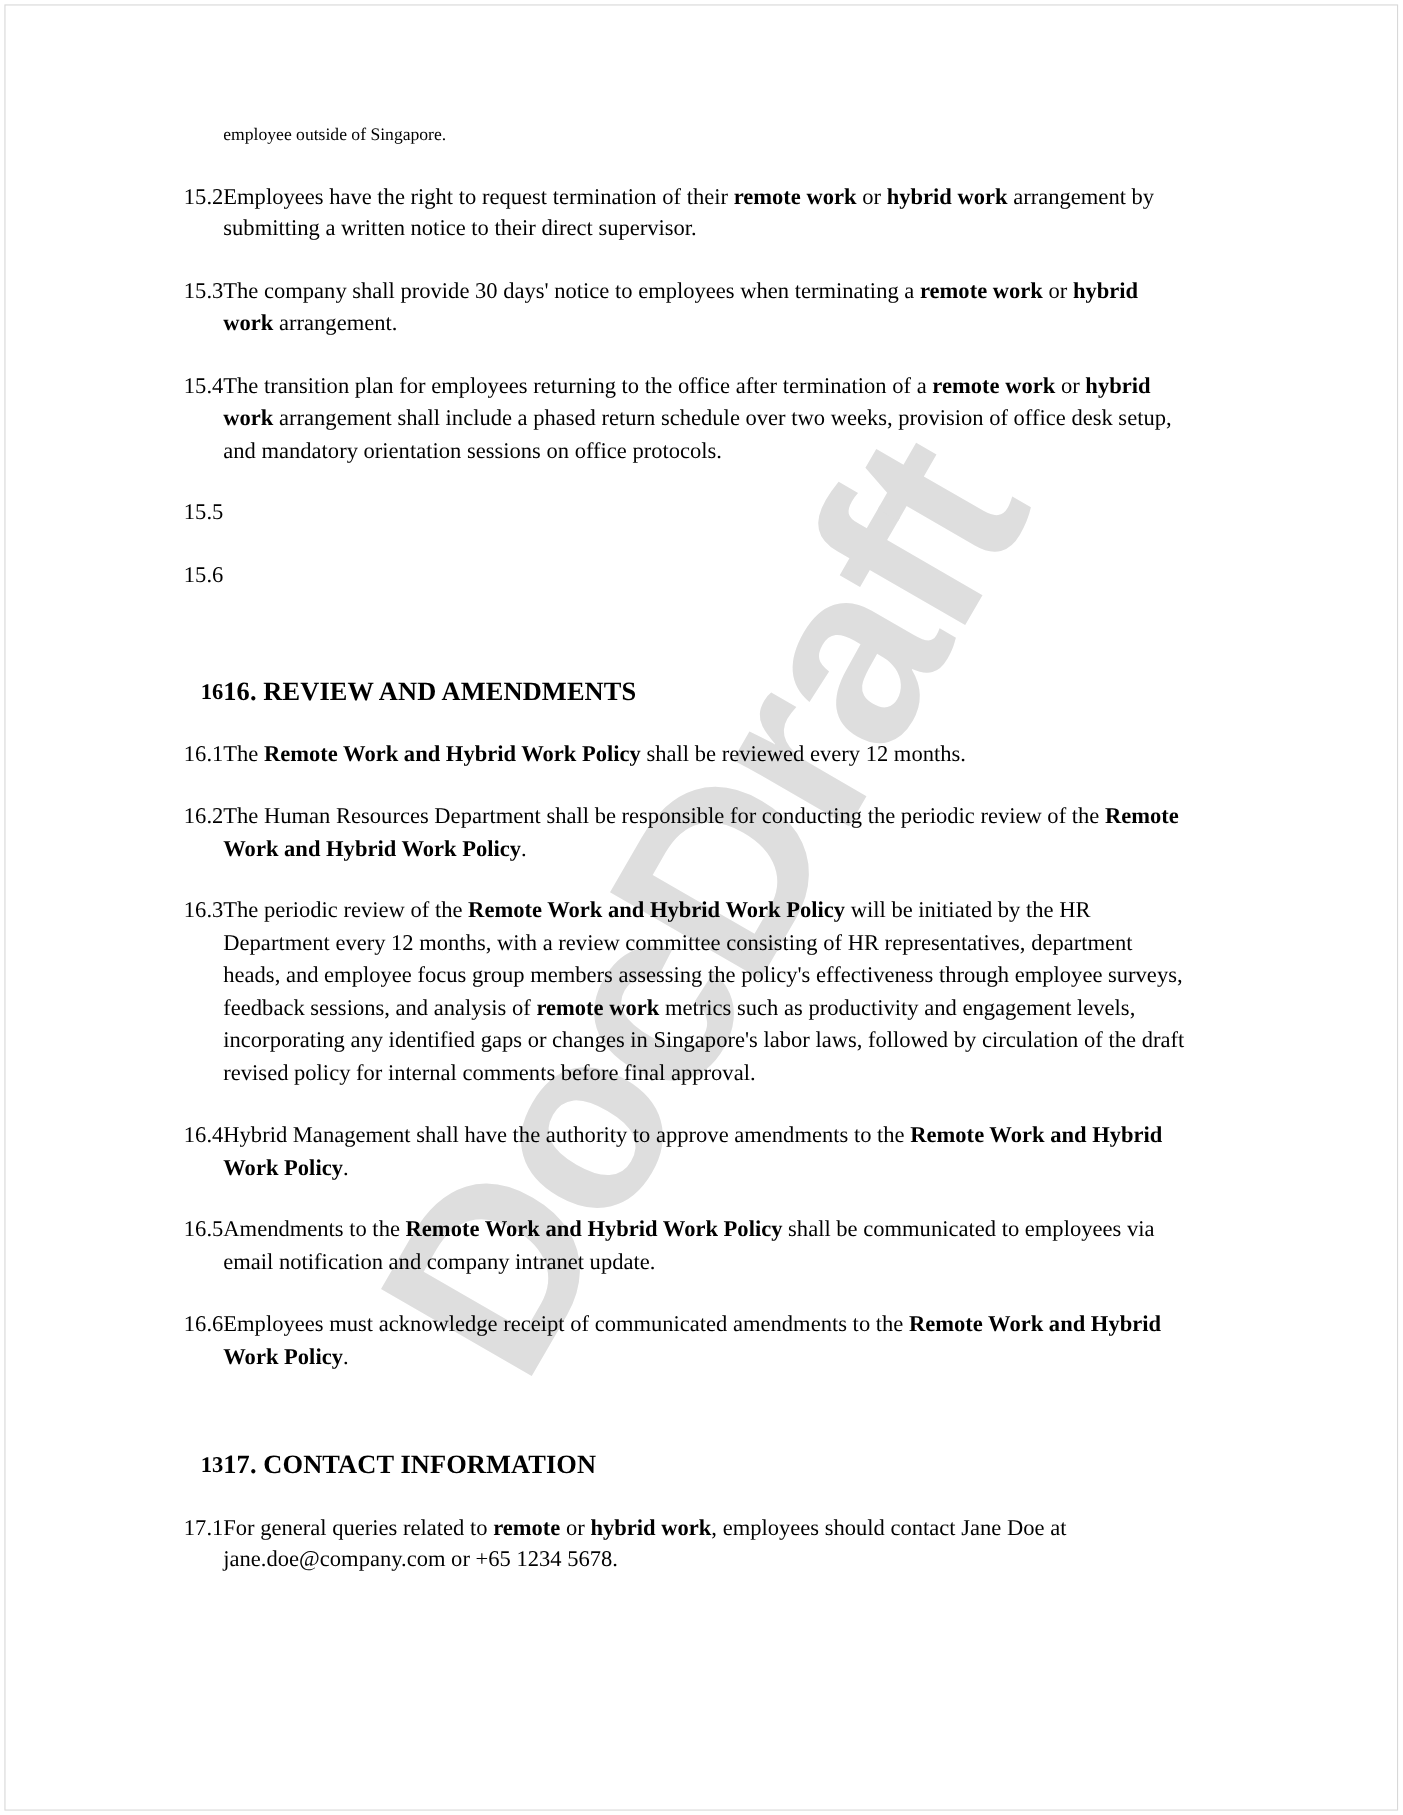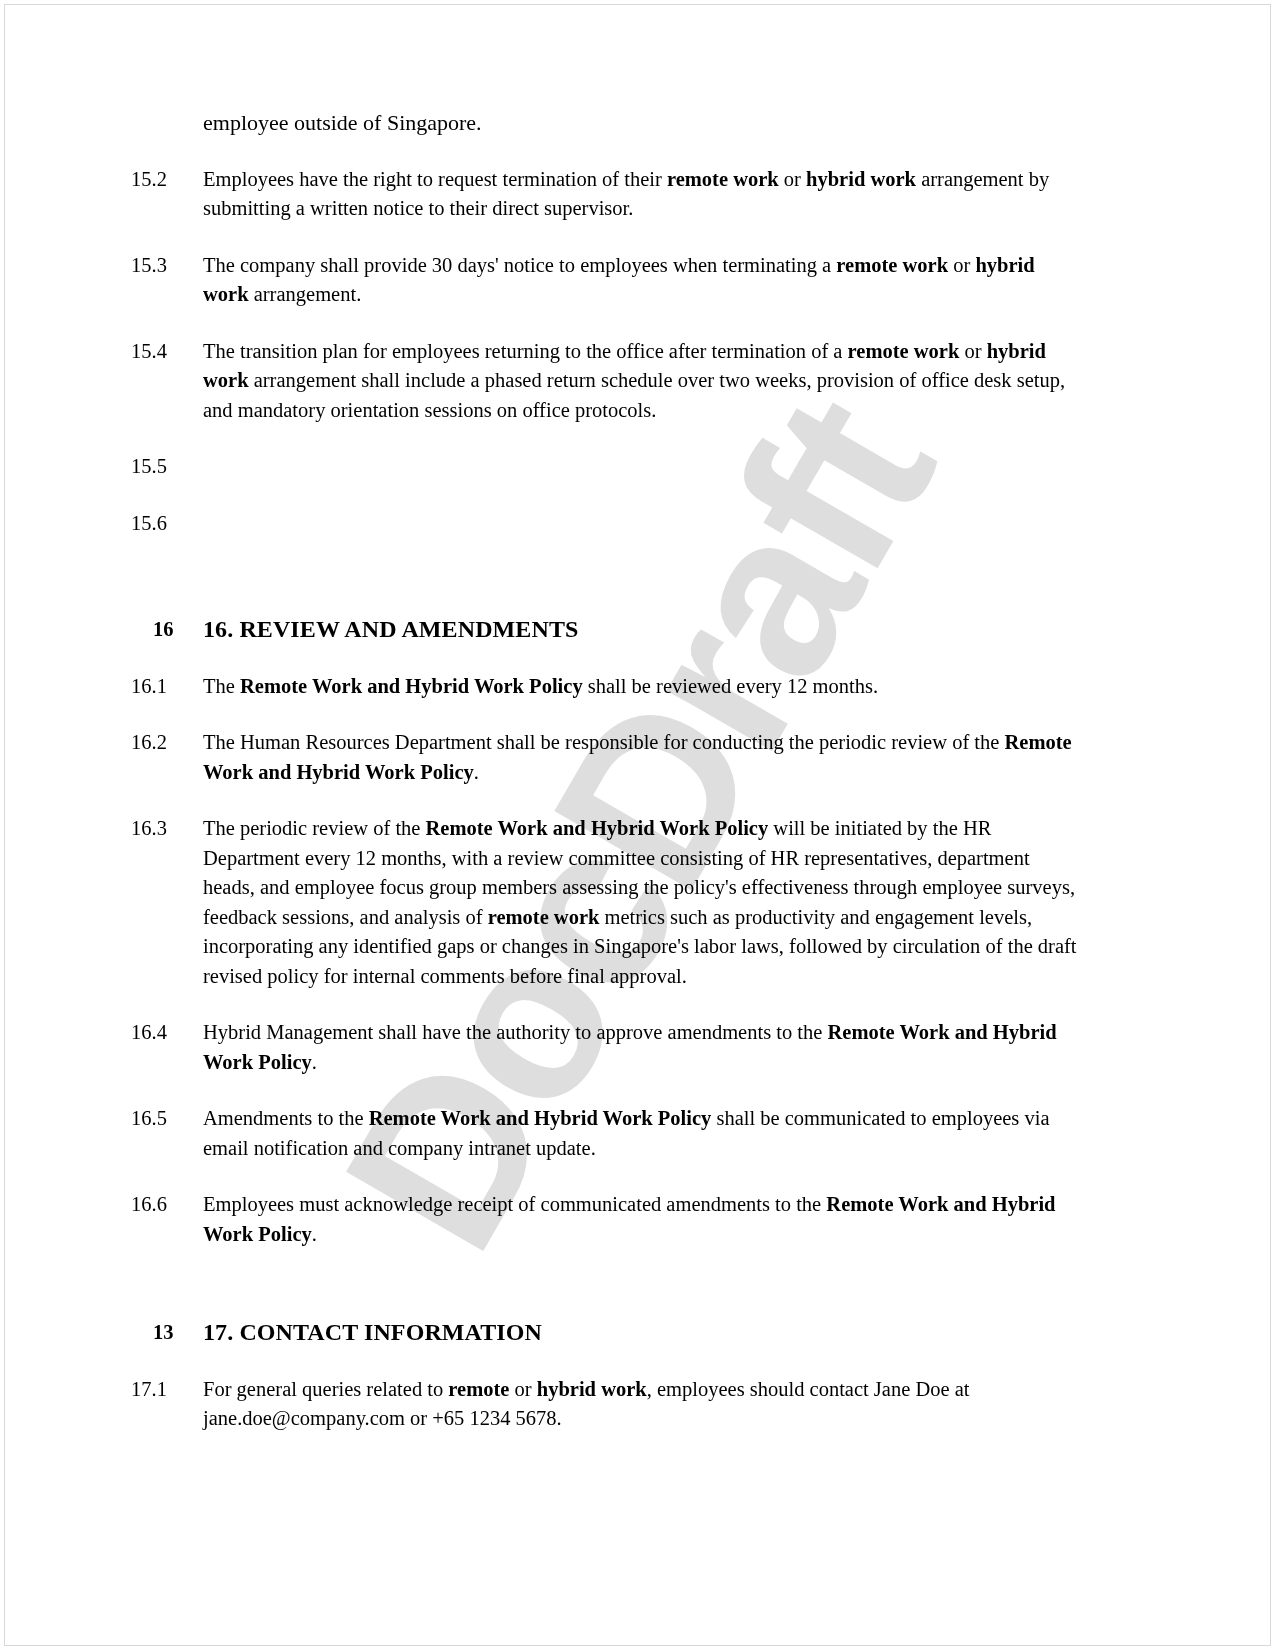--- a/index.html
+++ b/index.html
@@ -67,39 +67,39 @@
   
   .clause {
     position: relative;
     display: flex;
     align-items: flex-start;
     margin: 0 0 27px 0;
   }
   .clause-num {
     width: 72px;
     flex: 0 0 72px;
-    text-align: left;
+    text-align: right;
     font-size: 20.5px;
     line-height: 29.5px;
     padding-right: 0;
     box-sizing: border-box;
   }
   .clause-body {
     flex: 1 1 auto;
     font-size: 20.5px;
     line-height: 29.5px;
     text-align: left;
     max-width: 877px;
   }
 
   
   .cont {
     margin: 0 0 27px 0;
     padding-left: 72px;
-    font-size: 22px;
+    font-size: 16px;
     line-height: 29.5px;
   }
 
   
   .section-head {
     display: flex;
     align-items: flex-start;
     margin: 0 12px 27px 0;
   }
   .section-head .clause-num {

